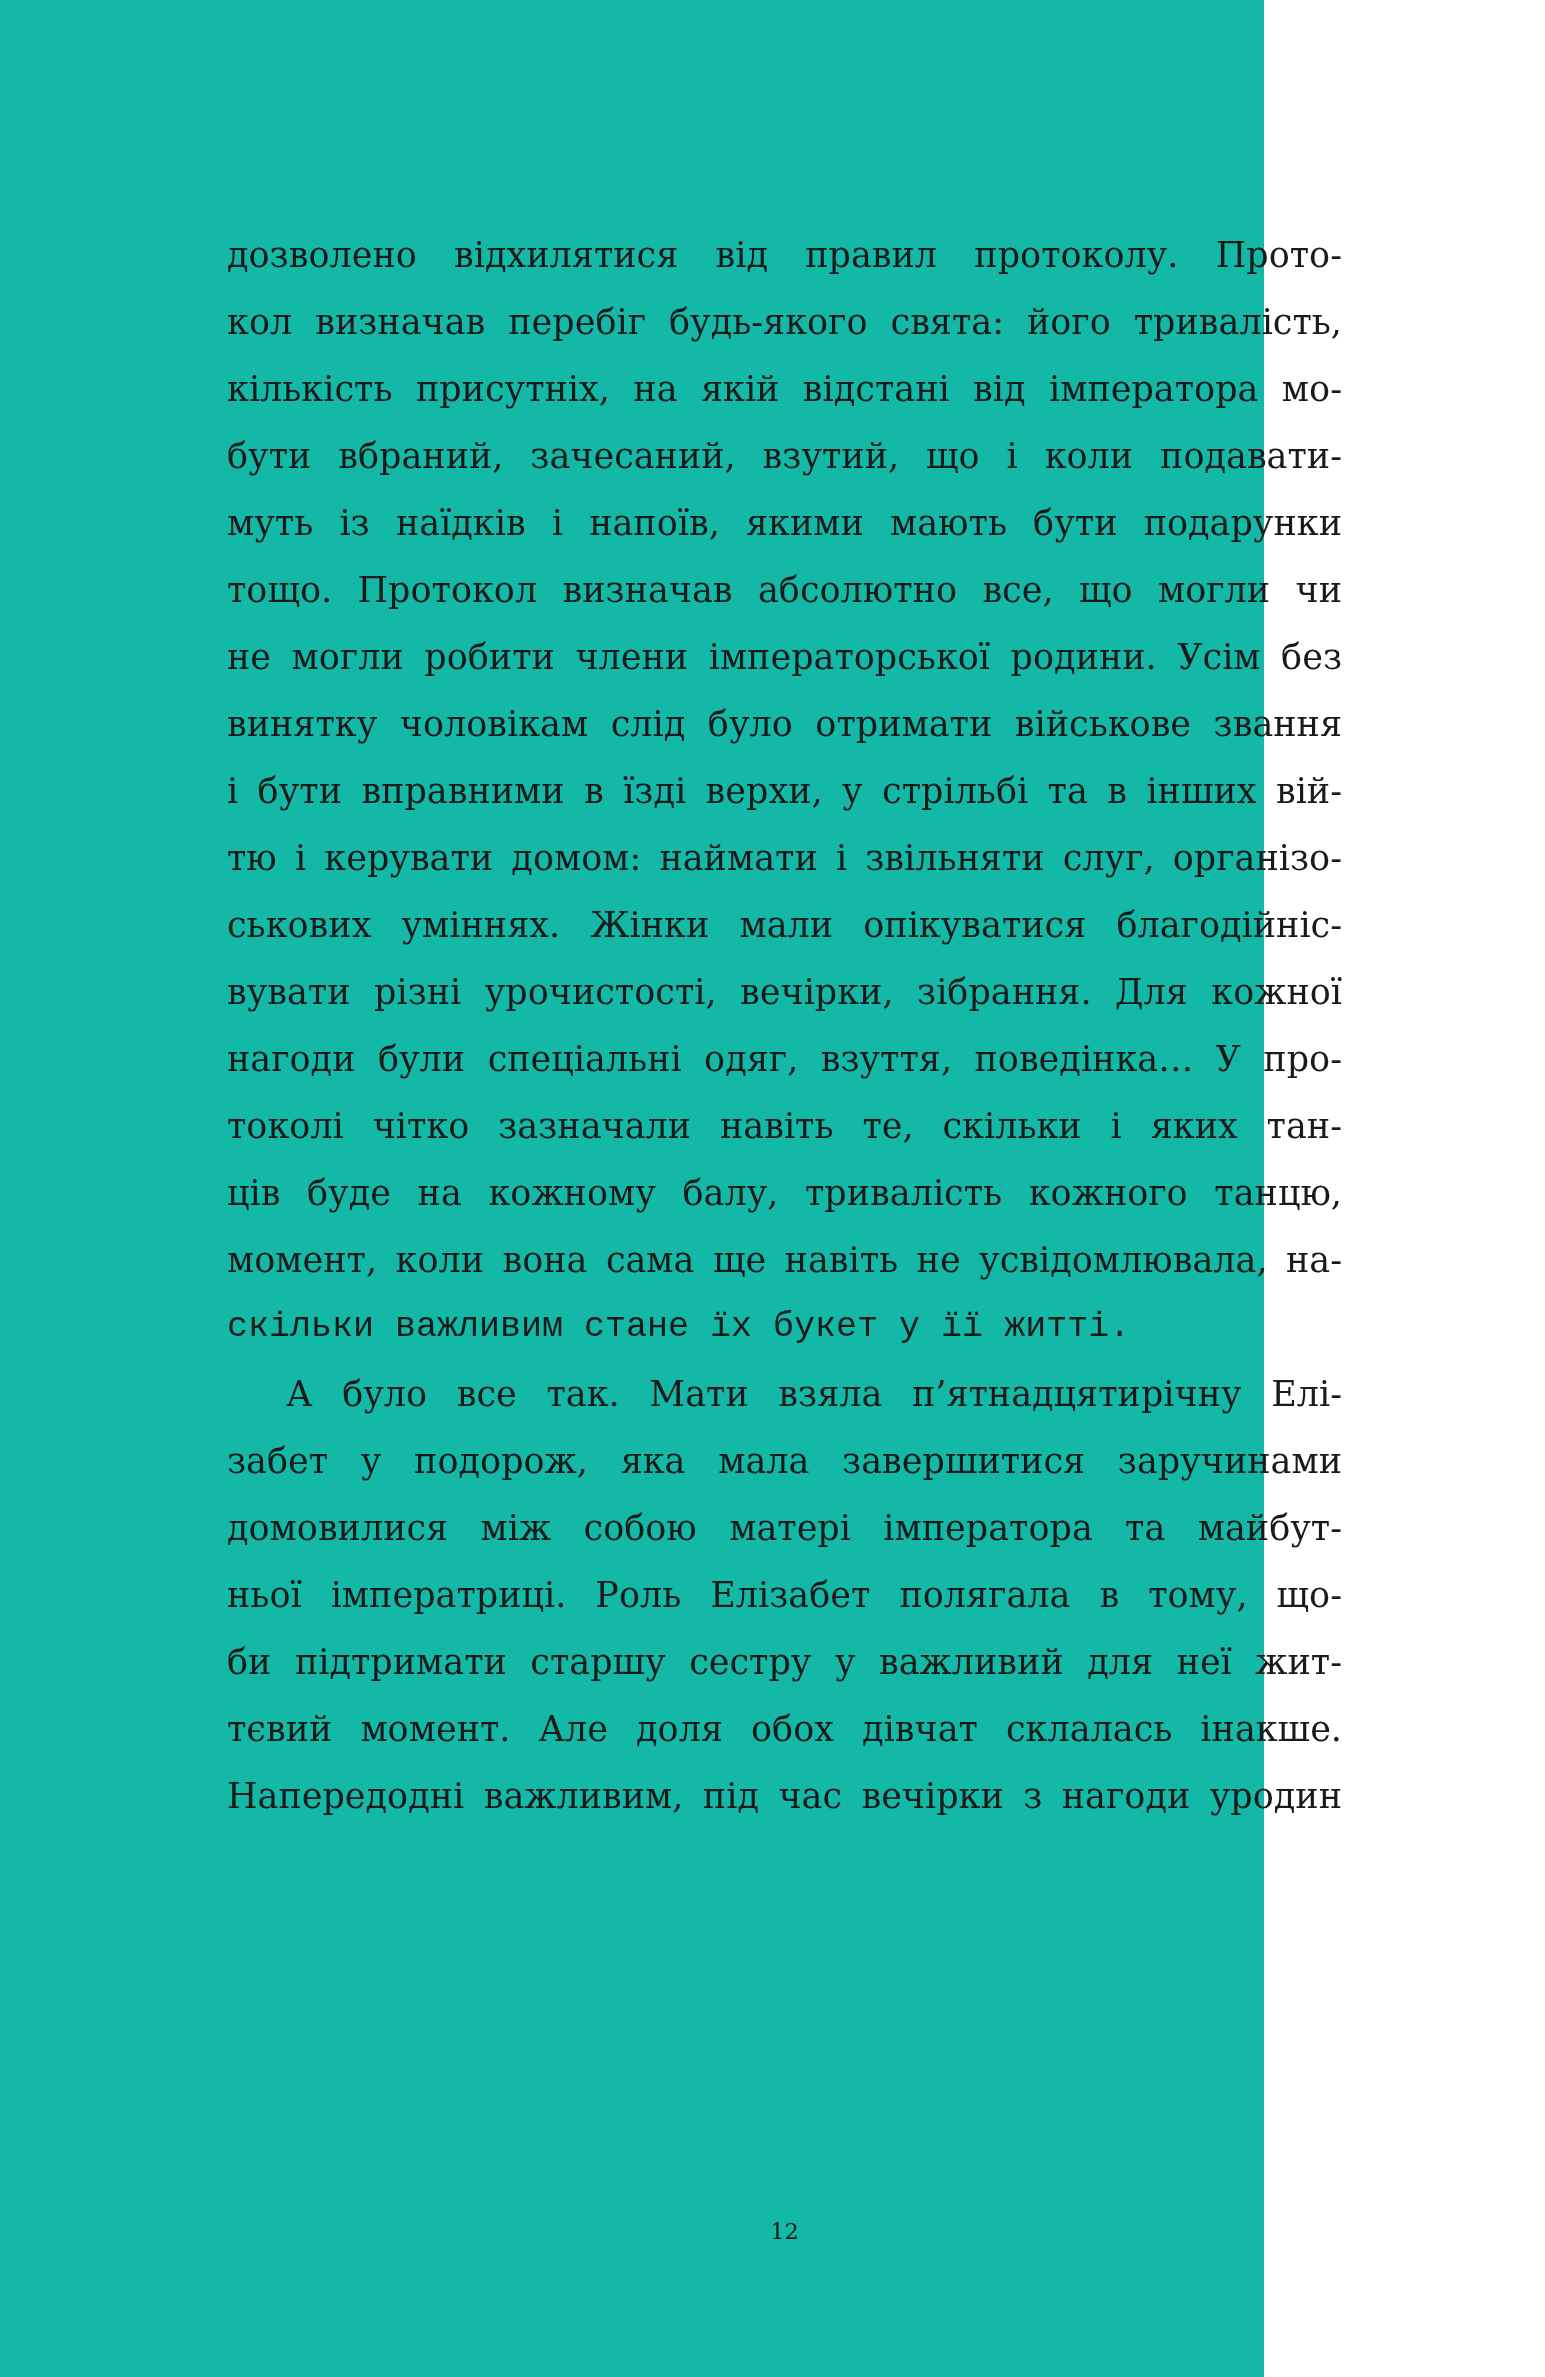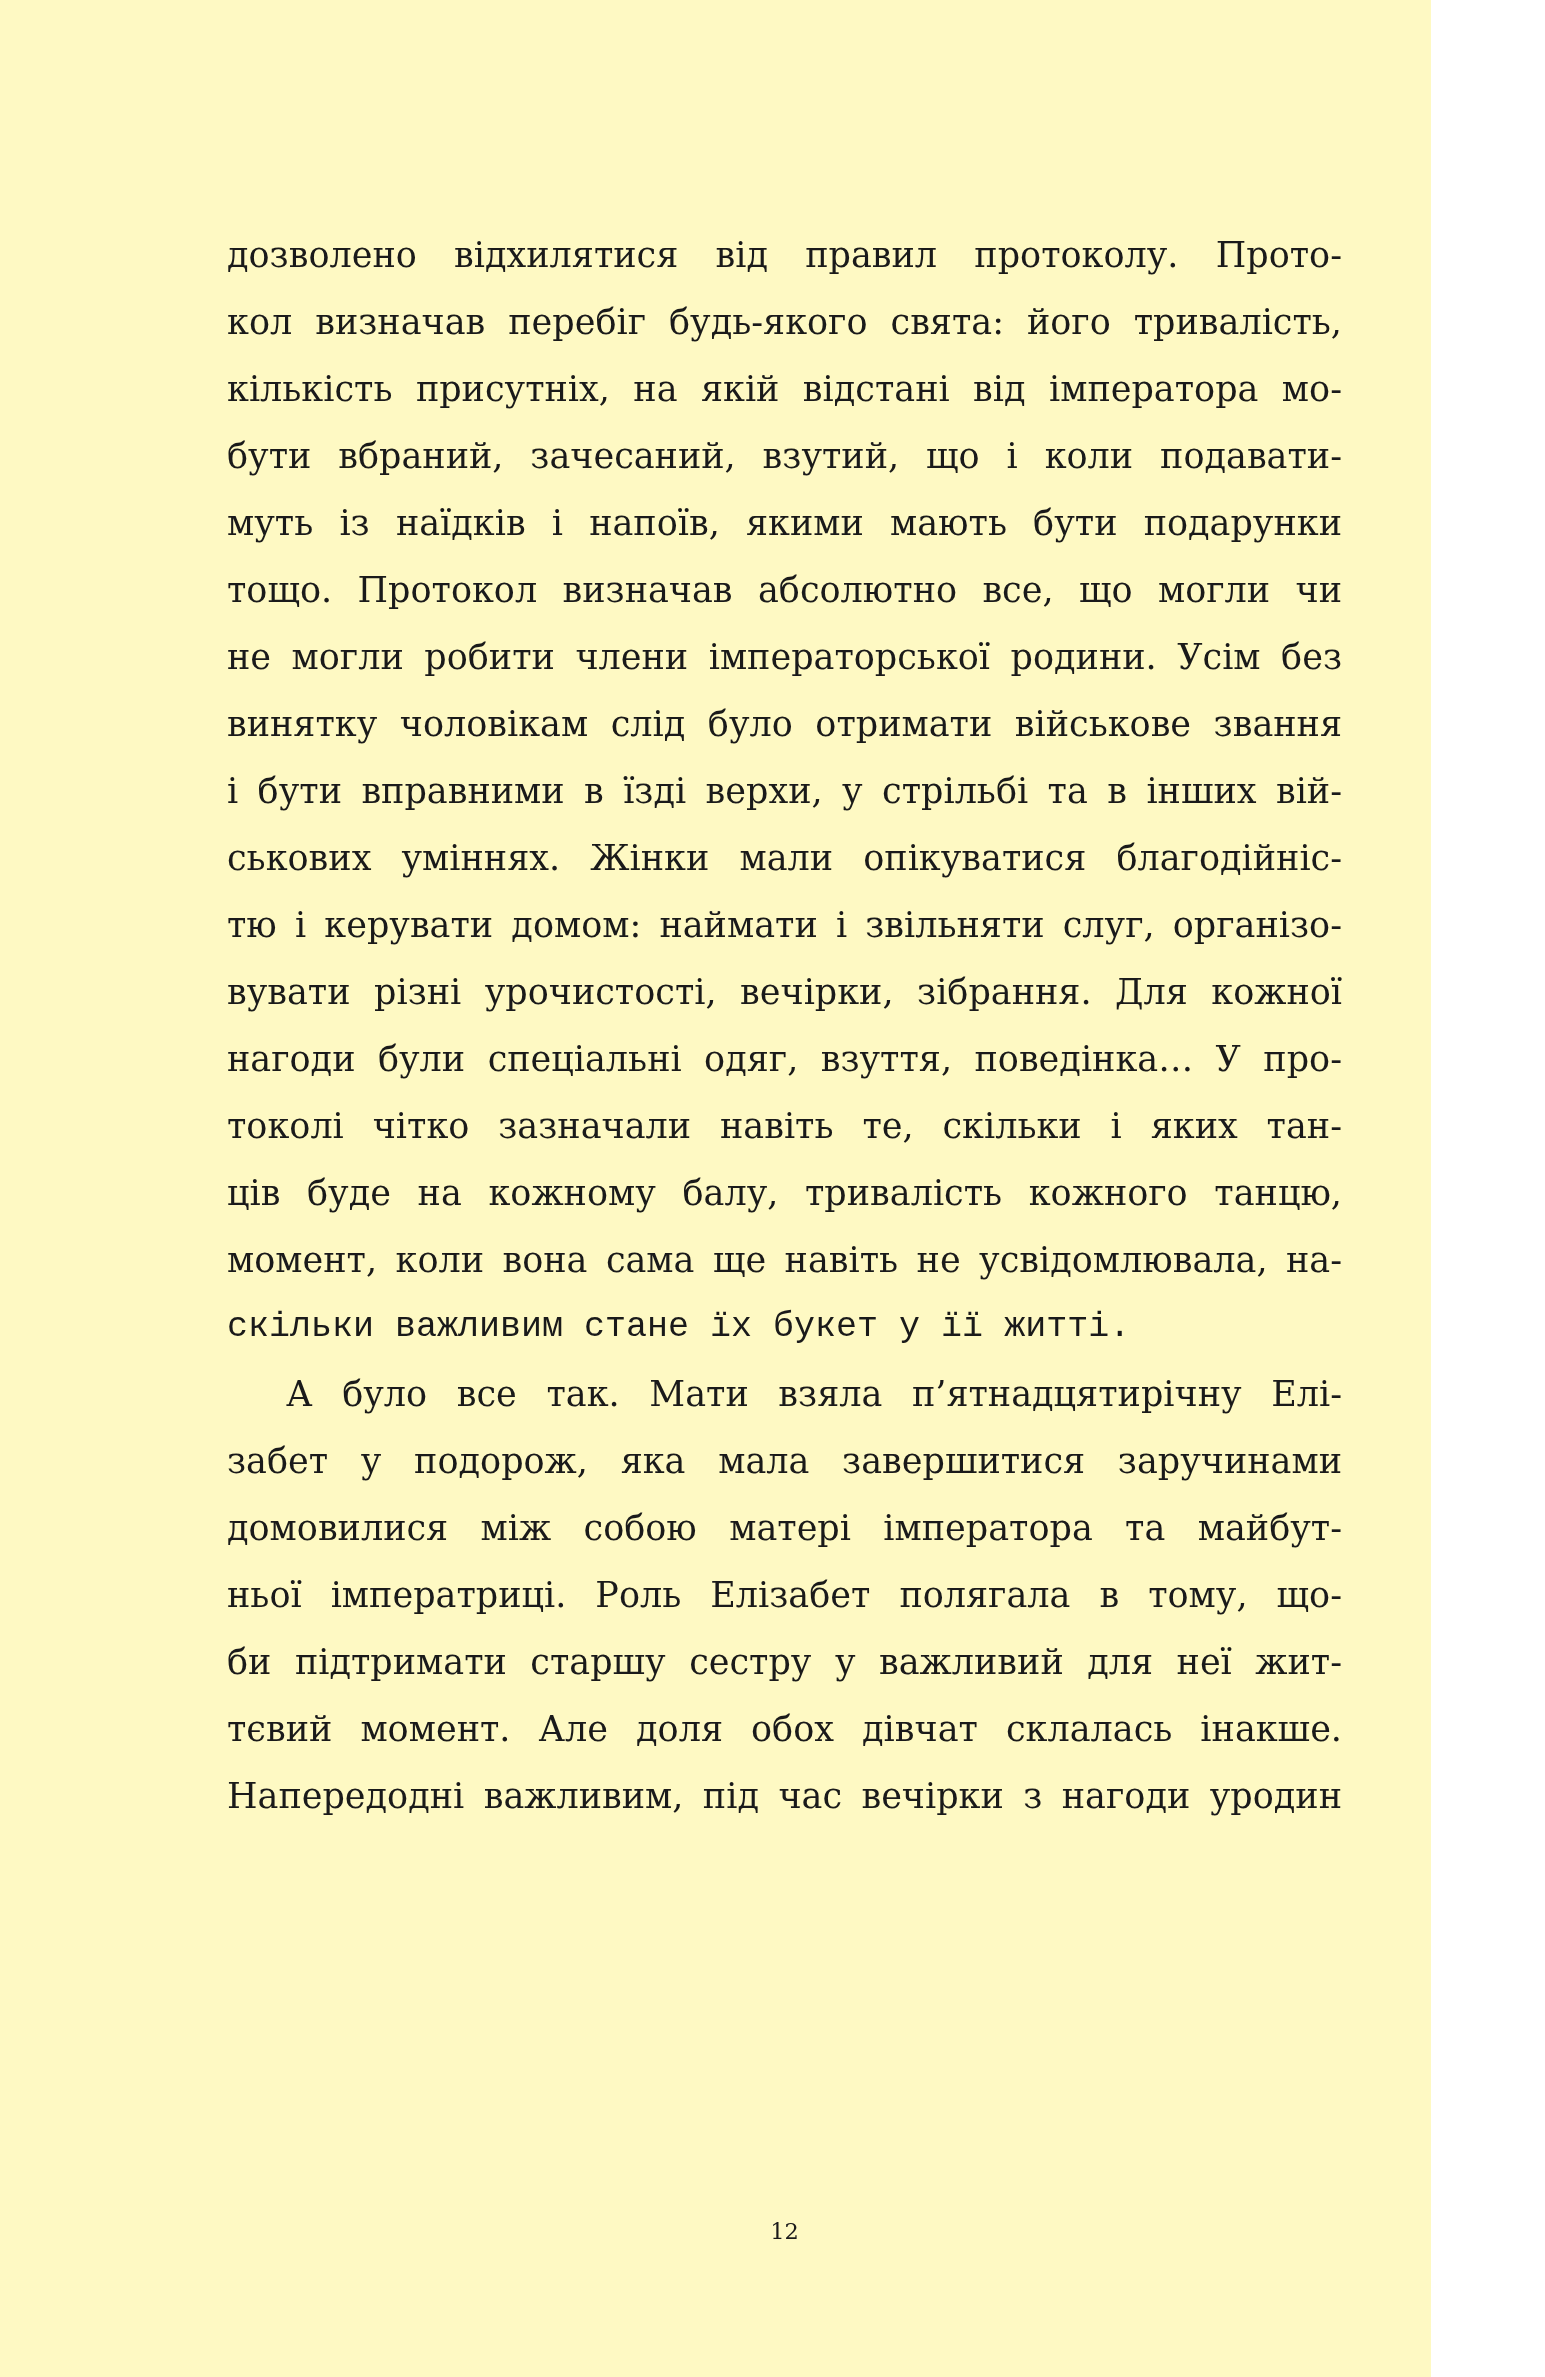--- a/index.html
+++ b/index.html
@@ -10,23 +10,23 @@
   body {
     width: 1545px;
     height: 2377px;
     position: relative;
     overflow: hidden;
   }
   .page {
     position: absolute;
     left: 0;
     top: 0;
-    width: 1431px;
+    width: 1264px;
     height: 2377px;
-    background: #fef9c3;
+    background: #14b8a6;
   }
   .text-block {
     position: absolute;
     left: 227px;
     top: 222px;
     width: 1115px;
     color: #1a1a1a;
     font-family: "DejaVu Serif", "Liberation Serif", serif;
     font-size: 35px;
     line-height: 67px;
@@ -72,22 +72,22 @@
     <div class="paragraph">
       <span class="line">дозволено відхилятися від правил протоколу. Прото-</span>
       <span class="line">кол визначав перебіг будь-якого свята: його тривалість,</span>
       <span class="line">кількість присутніх, на якій відстані від імператора мо-</span>
       <span class="line">бути вбраний, зачесаний, взутий, що і коли подавати-</span>
       <span class="line">муть із наїдків і напоїв, якими мають бути подарунки</span>
       <span class="line">тощо. Протокол визначав абсолютно все, що могли чи</span>
       <span class="line">не могли робити члени імператорської родини. Усім без</span>
       <span class="line">винятку чоловікам слід було отримати військове звання</span>
       <span class="line">і бути вправними в їзді верхи, у стрільбі та в інших вій-</span>
+      <span class="line">тю і керувати домом: наймати і звільняти слуг, організо-</span>
       <span class="line">ськових уміннях. Жінки мали опікуватися благодійніс-</span>
-      <span class="line">тю і керувати домом: наймати і звільняти слуг, організо-</span>
       <span class="line">вувати різні урочистості, вечірки, зібрання. Для кожної</span>
       <span class="line">нагоди були спеціальні одяг, взуття, поведінка… У про-</span>
       <span class="line">токолі чітко зазначали навіть те, скільки і яких тан-</span>
       <span class="line">ців буде на кожному балу, тривалість кожного танцю,</span>
       <span class="line">момент, коли вона сама ще навіть не усвідомлювала, на-</span>
       <span class="line last">скільки важливим стане їх букет у її житті.</span>
     </div>
 
     <div class="paragraph">
       <span class="line indent">А було все так. Мати взяла п’ятнадцятирічну Елі-</span>

